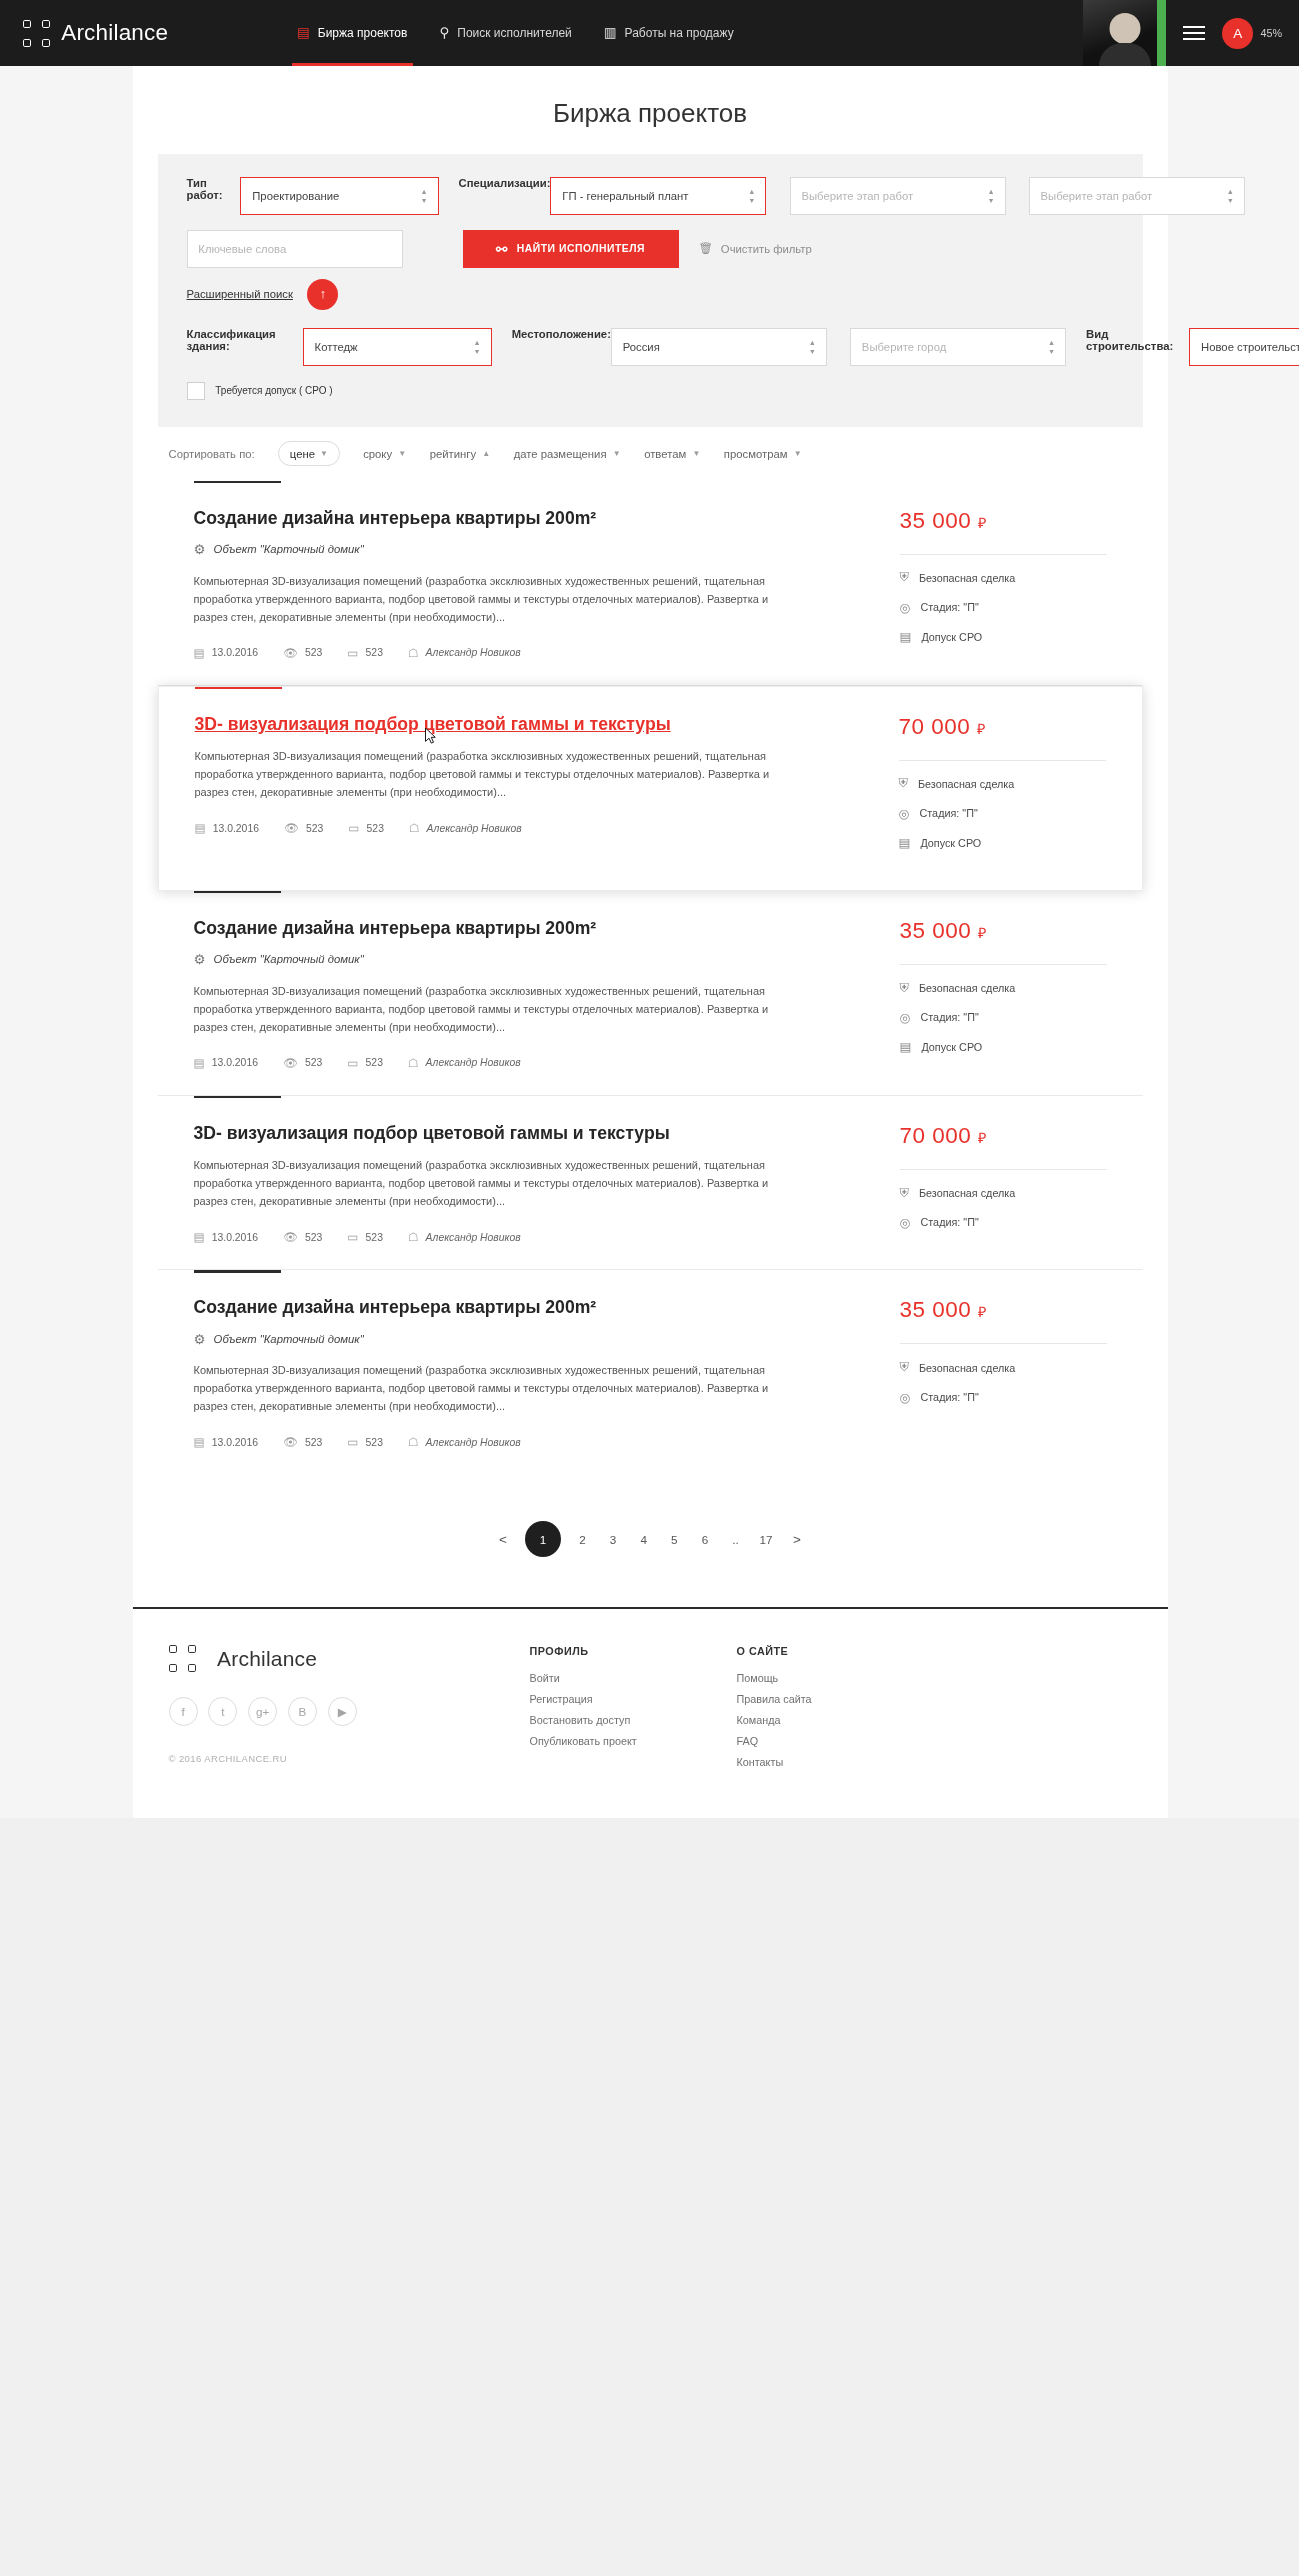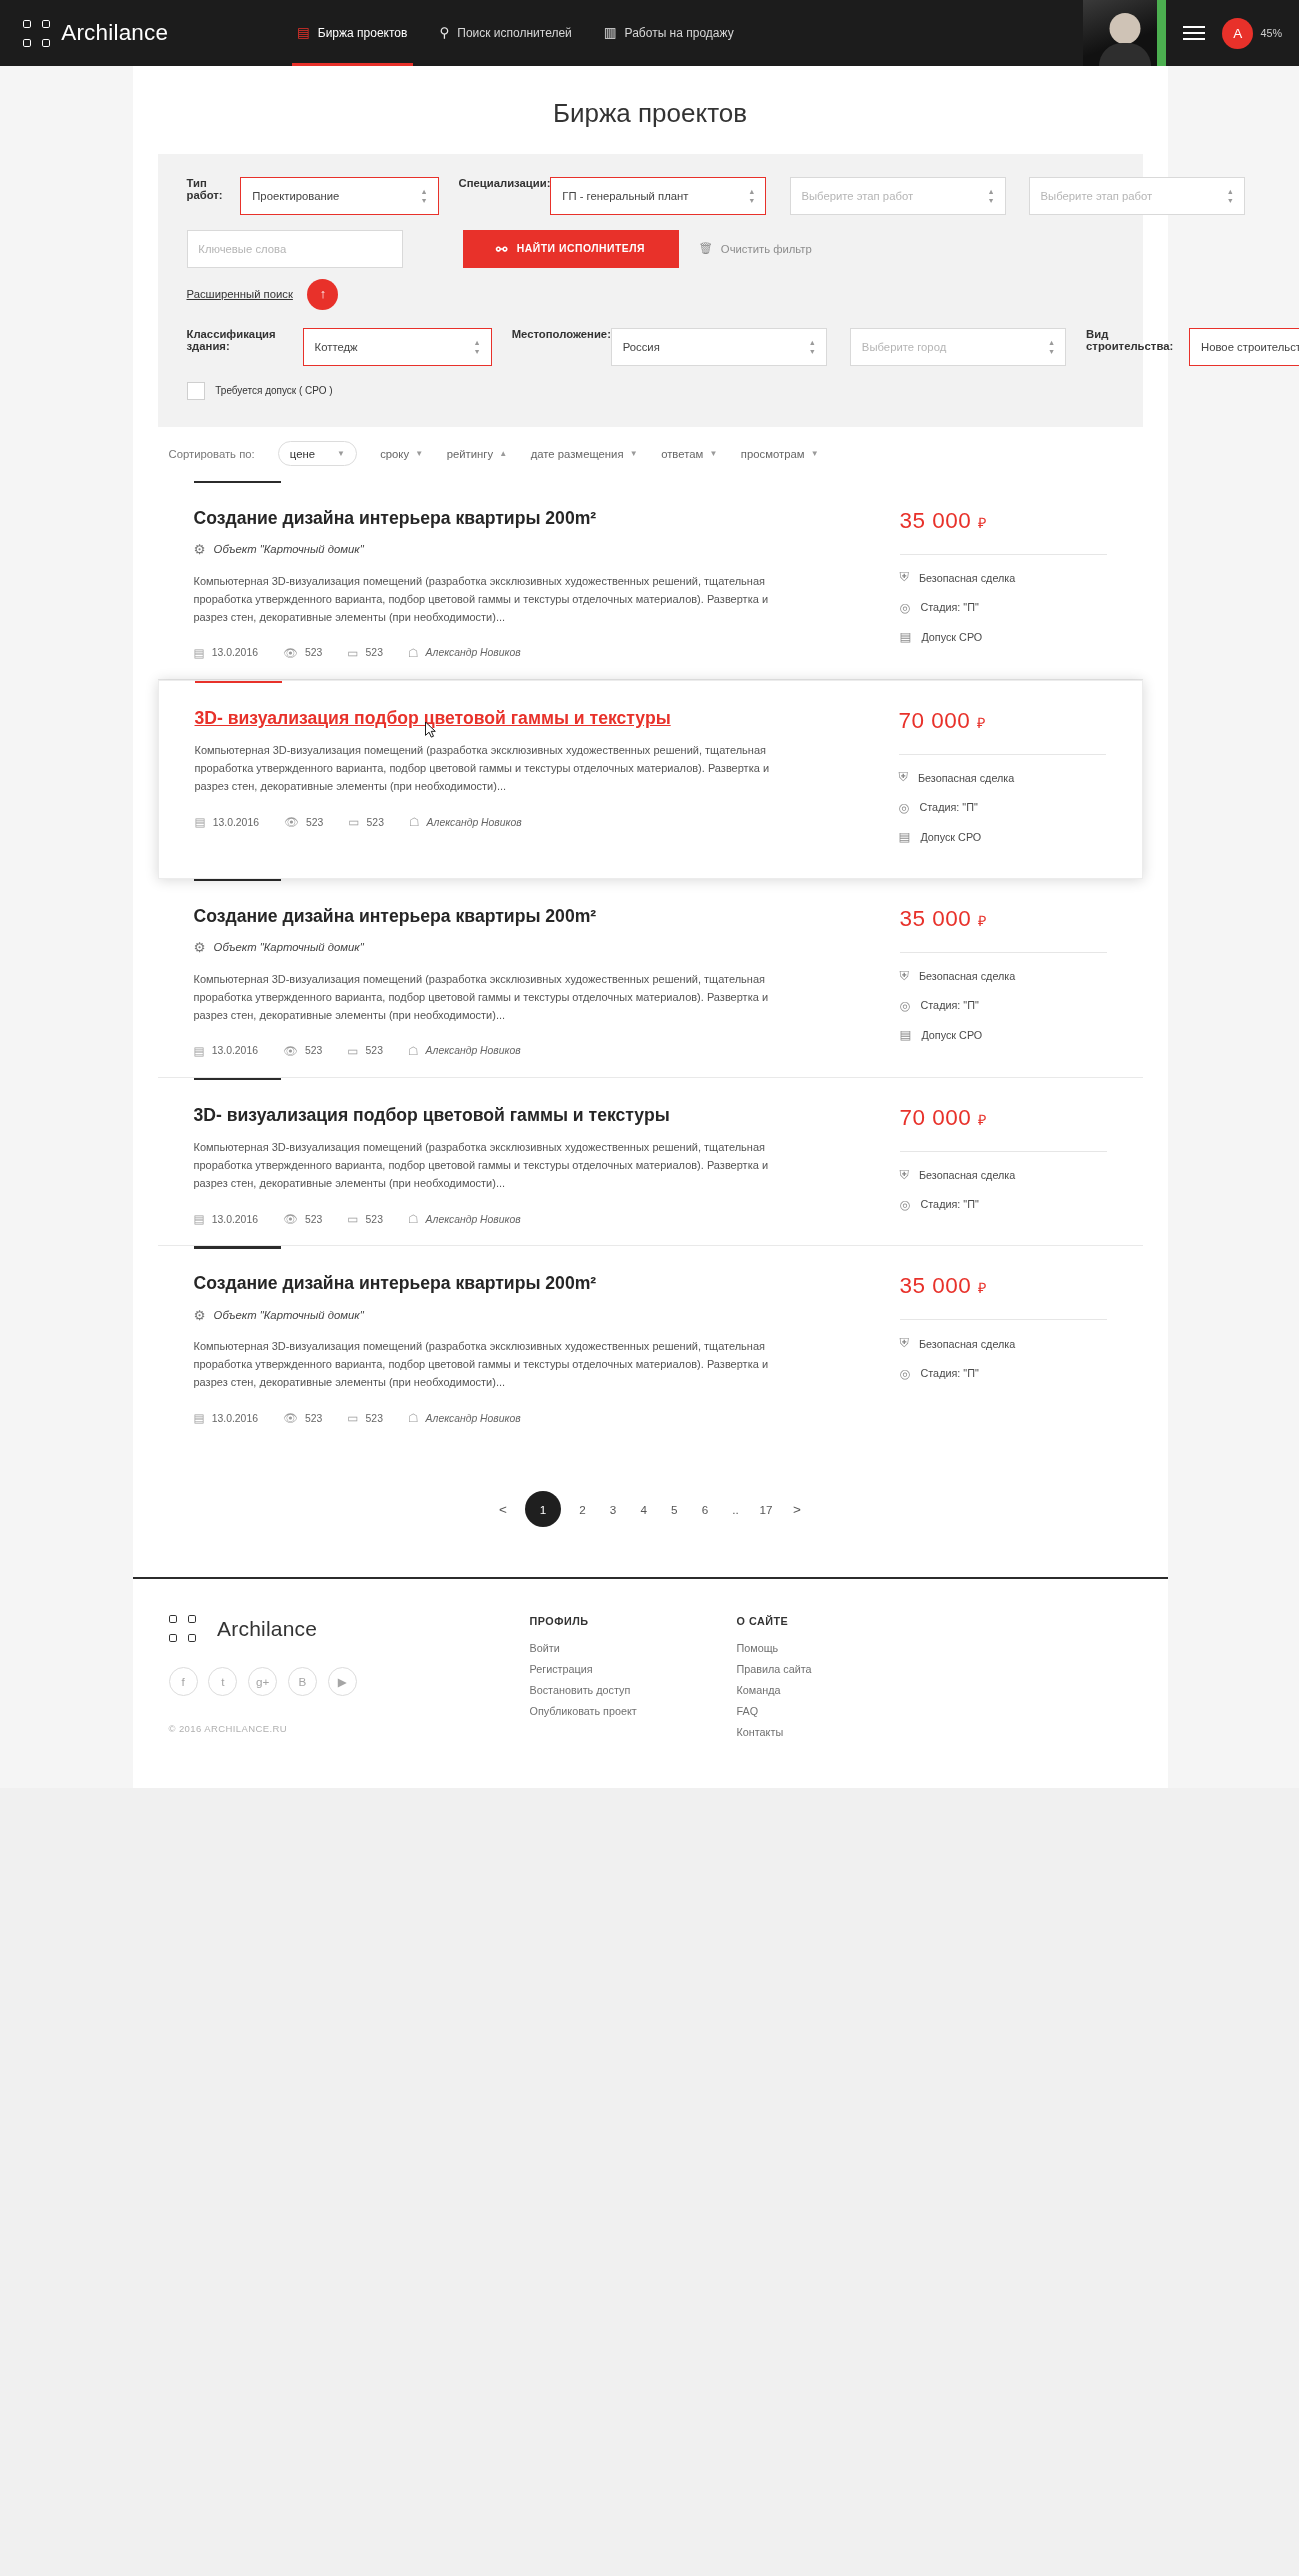--- a/index.html
+++ b/index.html
@@ -122,30 +122,30 @@
   .checkbox-label { font-size: 10px; color: #333; }
 
   
   .sort-bar {
     display: flex; align-items: center; gap: 23.4px; padding: 0 36px; height: 54px;
     font-size: 11.3px; color: #666;
   }
   .sort-label { color: #777; }
   .sort-pill {
     border: 0.9px solid #dcdcdc; border-radius: 14.4px; height: 25px; padding: 0 10.8px;
-    display: flex; align-items: center; gap: 22px; color: #333; cursor: pointer;
+    display: flex; align-items: center; gap: 5px; color: #333; cursor: pointer;
   }
   .sort-item { display: flex; align-items: center; gap: 6.3px; cursor: pointer; }
   .caret-d { font-size: 8px; color: #9a9a9a; }
   .caret-u { font-size: 8px; color: #9a9a9a; }
 
   
   .cards { padding: 0 25px 0; }
   .card {
-    position: relative; background: #fff; padding: 27px 36px 19px 36px;
+    position: relative; background: #fff; padding: 27px 36px 25px 36px;
     border-bottom: 0.9px solid #e9e9e9;
   }
   .card:before {
     content:""; position: absolute; left: 36px; top: 0; width: 87px; height: 2.7px; background:#2b2b2b;
   }
   .card.active {
     box-shadow: 0 0.9px 12.6px rgba(0,0,0,.16); border: 0.9px solid #ececec; border-bottom: 0.9px solid #ececec;
     z-index: 2;
   }
   .card.active:before { background:#e8312a; }

